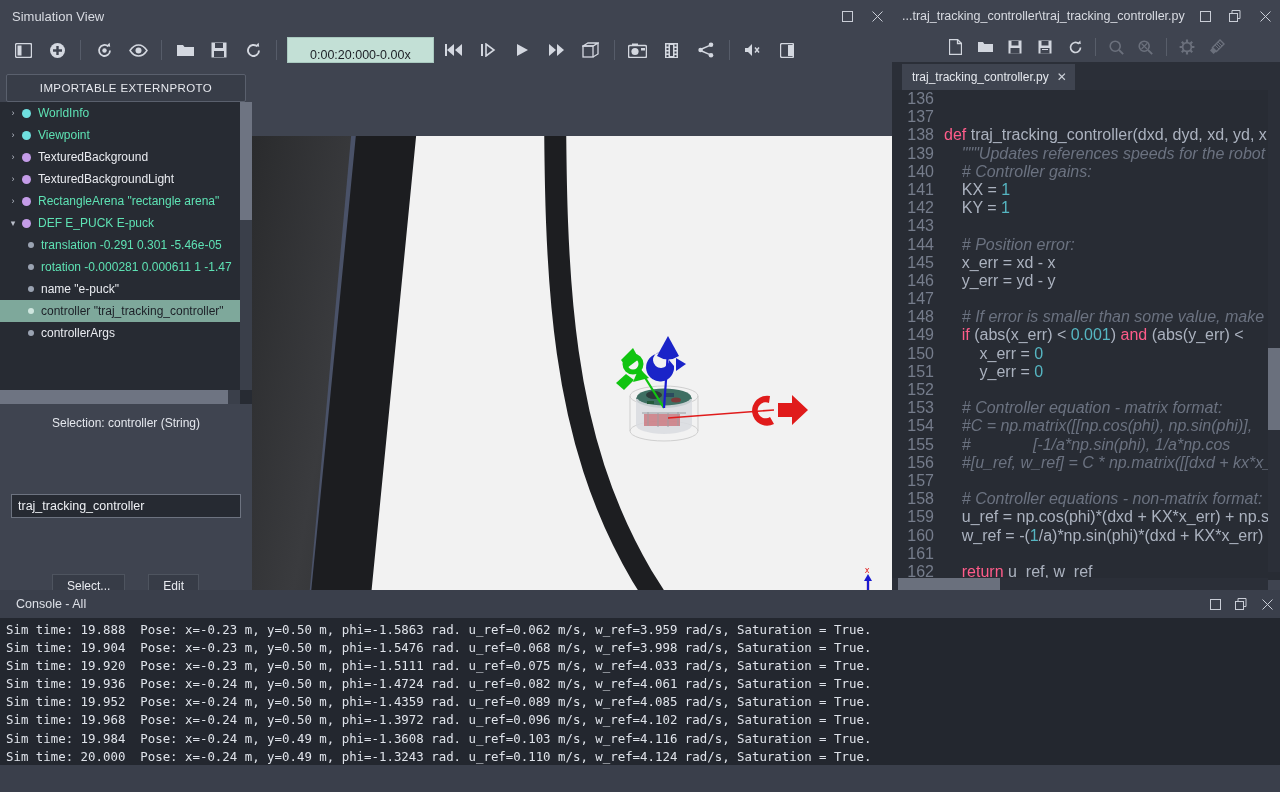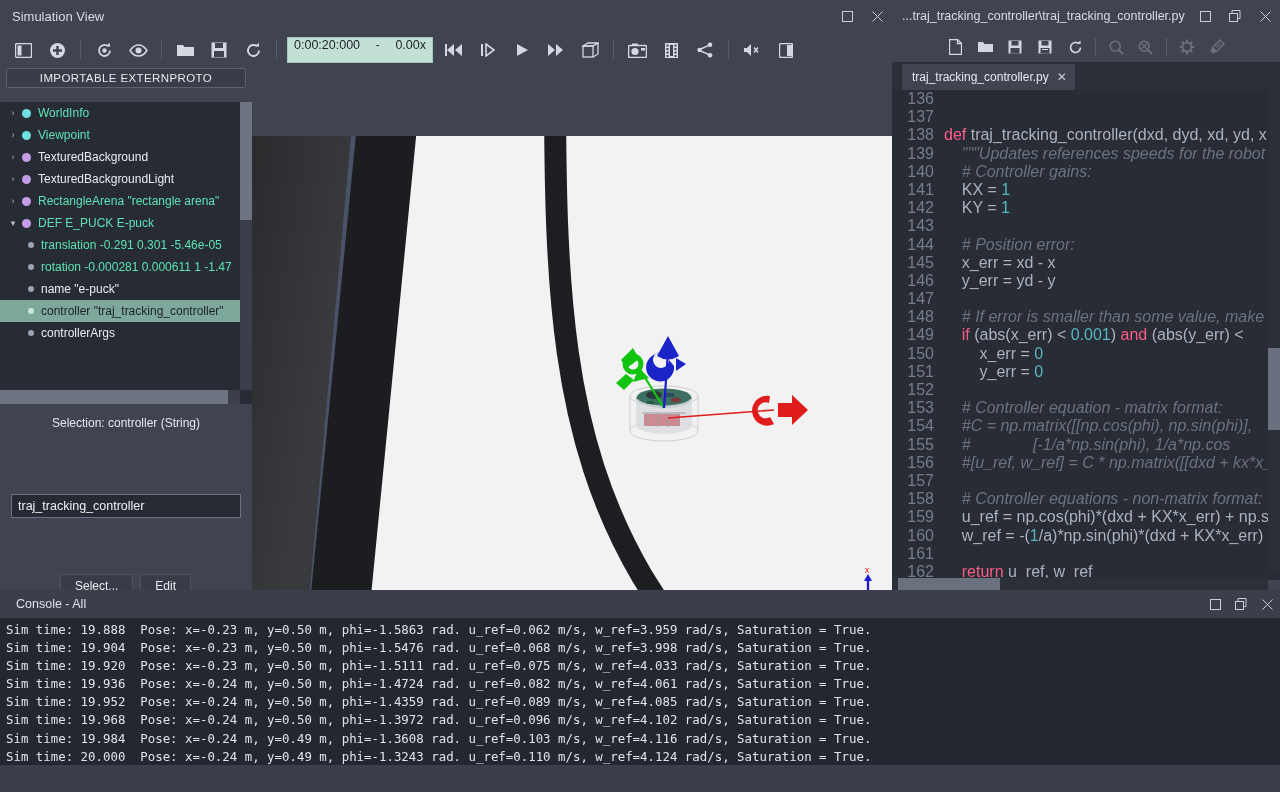--- a/index.html
+++ b/index.html
@@ -33,32 +33,32 @@
     height: 36px; display: flex; align-items: center; gap: 0px;
     padding: 0 6px; background: #3f4450;
   }
   .tb-btn {
     width: 34px; height: 30px; display: flex; align-items: center; justify-content: center;
     color: #d4d8e0;
   }
   .tb-sep { width: 1px; height: 20px; background: #565c69; margin: 0 6px; }
   .time-box {
     background: #c3e0d6; color: #1d2026; height: 26px; min-width: 146px;
-    display: flex; align-items: flex-start; justify-content: space-between;
-    padding: 0 6px; font-size: 12.5px; font-family: "Liberation Sans", sans-serif;
+    display: flex; align-items: flex-end; justify-content: space-between;
+    padding: 0 22px; font-size: 12.5px; font-family: "Liberation Sans", sans-serif;
     border: 1px solid #a9c9bf; margin: 0 4px;
   }
   .time-box .dash { font-size: 12px; color: #2b2f38; }
 
   .sim-body { position: absolute; left: 0; top: 68px; width: 892px; height: 522px; display: flex; }
 
   
   .tree-panel { width: 252px; height: 522px; background: #3f4450; position: relative; }
   .externproto {
-    margin: 0 6px 4px 6px; height: 20px; background: #383d48;
+    margin: 6px 6px 4px 6px; height: 28px; background: #383d48;
     border: 1px solid #5a606d; border-radius: 2px;
     color: #e6e8ee; font-size: 11.5px; letter-spacing: .4px;
     display: flex; align-items: center; justify-content: center;
   }
   .tree-scroll {
     position: absolute; left: 0; top: 34px; width: 252px; height: 302px;
     background: #272b33; overflow: hidden;
   }
   .tree-inner { width: 240px; }
   .tnode {
@@ -85,21 +85,21 @@
   .tree-hsb .thumb { position: absolute; left: 0; top: 0; width: 228px; height: 14px; background: #6e7482; }
 
   
   .field-panel { position: absolute; left: 0; top: 340px; width: 252px; height: 182px; background: #3f4450; }
   .sel-title { text-align: center; color: #e4e7ed; font-size: 12px; padding-top: 8px; }
   .str-input {
     position: absolute; left: 11px; top: 86px; width: 230px; height: 24px;
     background: #262a32; border: 1px solid #6d7380; color: #eef0f4;
     font-size: 12.5px; padding: 0 6px; display: flex; align-items: center;
   }
-  .btn-row { position: absolute; left: 60px; top: 166px; display: flex; gap: 7px; }
+  .btn-row { position: absolute; left: 52px; top: 166px; display: flex; gap: 23px; }
   .fbtn {
     background: #373c47; color: #e9ebf0; border: 1px solid #4e5healthy;
     border: 1px solid #4e545f;
     font-size: 12px; height: 24px; padding: 0 14px;
     display: flex; align-items: center; justify-content: center;
   }
 
   
   .viewport {
     position: absolute; left: 252px; top: 68px; width: 640px; height: 522px;

